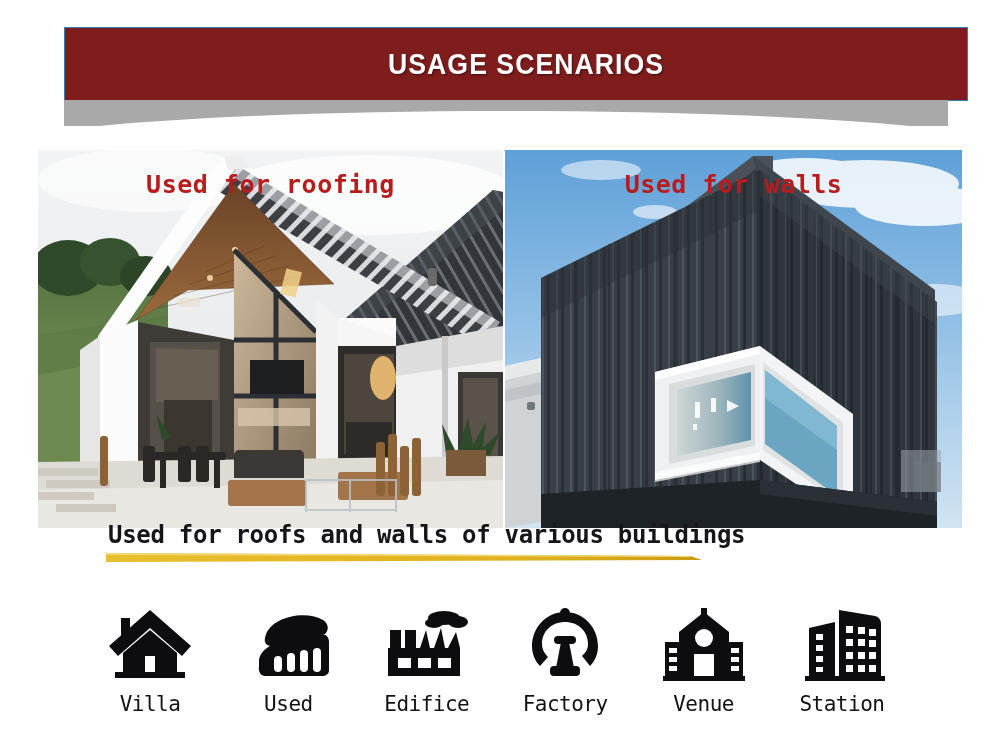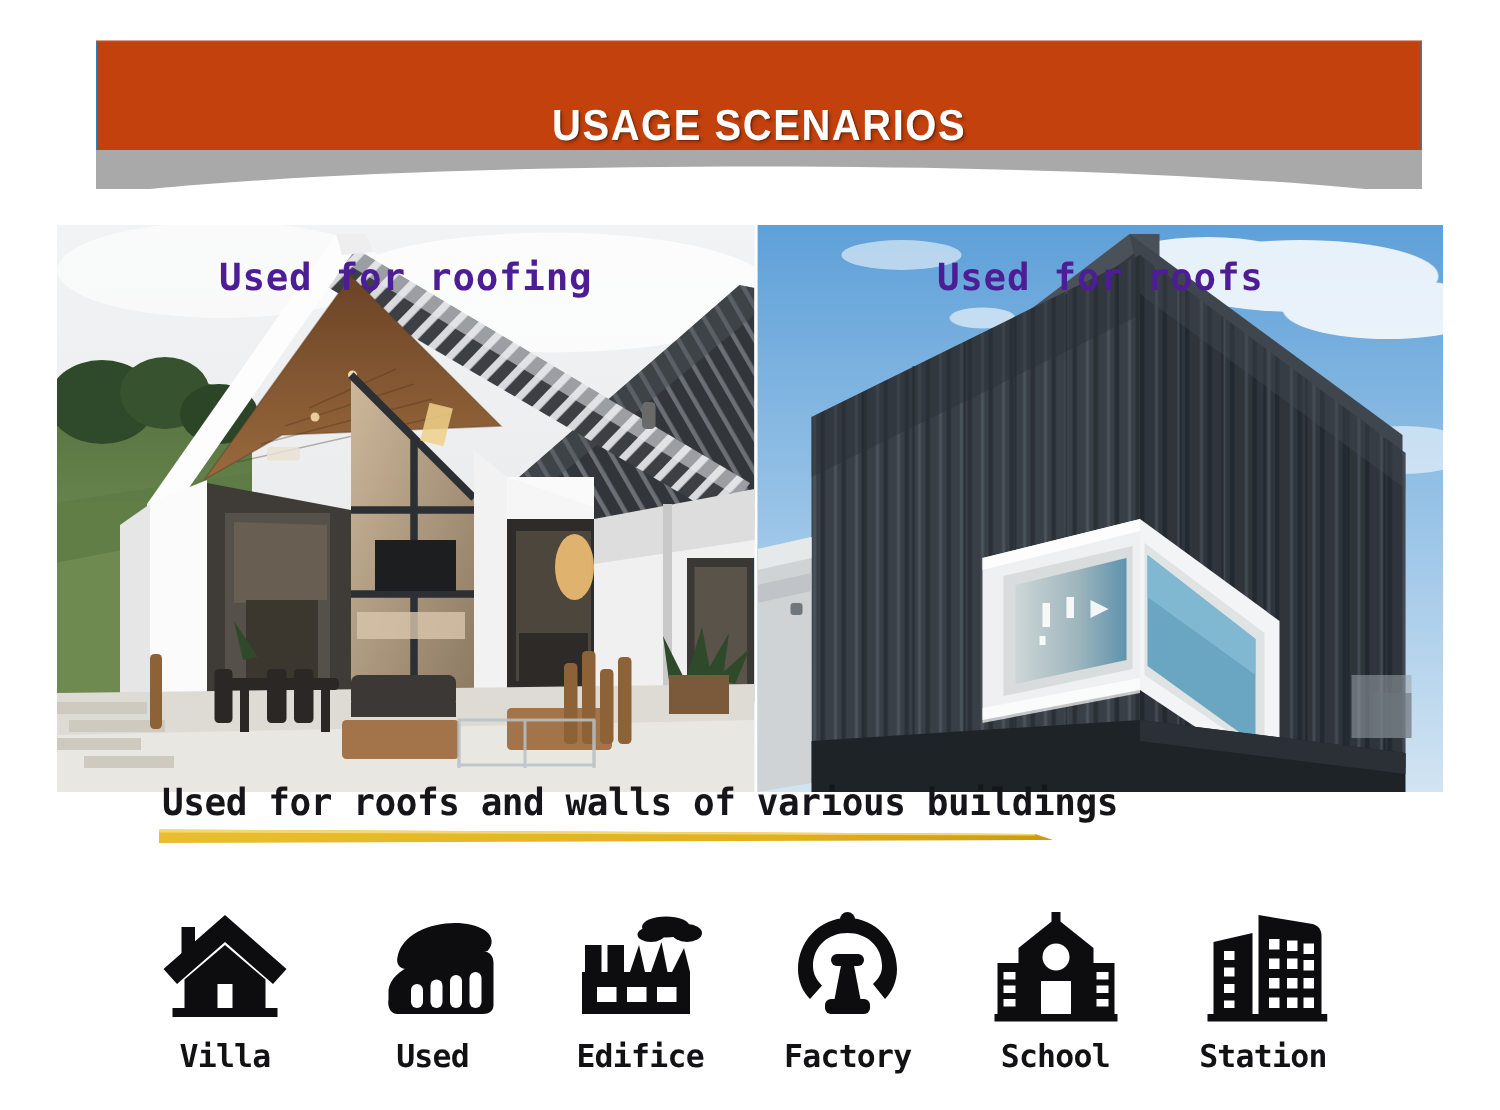--- a/index.html
+++ b/index.html
@@ -6,41 +6,42 @@
   body{
     width:1000px;height:740px;background:#ffffff;overflow:hidden;
     font-family:"Liberation Sans",sans-serif;position:relative;
   }
   .page{position:relative;width:1000px;height:740px;background:#fff;}
 
   
   .header-wrap{position:absolute;left:0;top:0;width:1000px;height:135px;}
   .header-bar{
     position:absolute;left:64px;top:27px;width:884px;height:74px;
-    background:#c2410c;display:flex;align-items:flex-end;justify-content:center;
+    background:#7f1d1d;display:flex;align-items:center;justify-content:center;
     box-shadow:0 0 0 1px #2f7cb8 inset;
+    padding-left:20px;
   }
   .header-title{
     color:#ffffff;font-family:"Liberation Sans",sans-serif;font-weight:bold;
     font-size:29px;letter-spacing:1.1px;
     transform:scaleX(.92);
     text-shadow:1px 1px 0 rgba(0,0,0,.28), 2px 2px 2px rgba(0,0,0,.18);
   }
   .header-shadow{position:absolute;left:64px;top:100px;width:884px;height:32px;}
 
   
   .photos{position:absolute;left:38px;top:150px;width:924px;height:378px;display:flex;gap:2px;}
   .photo{position:relative;overflow:hidden;}
   .photo-left{width:465px;height:378px;background:#eceef0;}
   .photo-right{width:457px;height:378px;background:#9ec6e8;}
   .photo svg{display:block;width:100%;height:100%;}
   .photo-label{
     position:absolute;left:0;right:0;text-align:center;
     font-family:"DejaVu Sans Mono",monospace;font-weight:bold;
-    font-size:25px;color:#4c1d95;letter-spacing:.5px;
+    font-size:25px;color:#b91c1c;letter-spacing:.5px;
   }
   .photo-left .photo-label{top:20px;}
   .photo-right .photo-label{top:20px;}
 
   
   .caption-block{position:absolute;left:108px;top:520px;width:700px;height:48px;}
   .caption-text{
     font-family:"DejaVu Sans Mono",monospace;font-weight:bold;font-size:25px;
     color:#16161a;letter-spacing:-0.3px;white-space:nowrap;
     transform:scaleX(.96);transform-origin:left center;
@@ -49,21 +50,21 @@
 
   
   .icon-row{
     position:absolute;left:90px;top:596px;width:812px;height:120px;
     display:flex;align-items:flex-end;justify-content:space-between;
   }
   .icon-item{width:120px;display:flex;flex-direction:column;align-items:center;}
   .icon-glyph{width:86px;height:74px;display:flex;align-items:flex-end;justify-content:center;}
   .icon-glyph svg{display:block;}
   .icon-label{
-    margin-top:10px;font-family:"DejaVu Sans Mono",monospace;font-weight:bold;
+    margin-top:10px;font-family:"DejaVu Sans Mono",monospace;font-weight:normal;
     font-size:21px;color:#121215;letter-spacing:-0.5px;
   }
 </style>
 </head>
 <body>
 
 <div class="page">
 
   <div class="header-wrap">
     <div class="header-bar">
@@ -323,21 +324,21 @@
         <path d="M0 216 L36 208 L36 372 L0 378 Z" fill="#cfd3d6"></path>
         <path d="M0 216 L36 208 L36 222 L0 230 Z" fill="#e6e9ea"></path>
         <rect x="22" y="252" width="8" height="8" rx="2" fill="#6f777d"></rect>
         <path d="M0 240 L36 232 L36 244 L0 252 Z" fill="#b9bec2" opacity=".7"></path>
 
         <path d="M36 344 L255 330 L432 352 L432 378 L36 378 Z" fill="#1e2328"></path>
         <path d="M255 330 L432 352 L432 366 L255 344 Z" fill="#2a3036"></path>
         <rect x="396" y="300" width="40" height="42" fill="#9aa2a8" opacity=".55"></rect>
         <rect x="410" y="312" width="26" height="30" fill="#6d767d" opacity=".6"></rect>
       </svg>
-      <div class="photo-label">Used for roofs</div>
+      <div class="photo-label">Used for walls</div>
     </div>
   </div>
 
   <div class="caption-block">
     <div class="caption-text">Used for roofs and walls of various buildings</div>
     <svg class="caption-underline" viewBox="0 0 600 14" preserveAspectRatio="none">
       <defs>
         <linearGradient id="gold" x1="0" y1="0" x2="1" y2="0">
           <stop offset="0" stop-color="#E9BE2E"></stop>
             <stop offset=".7" stop-color="#E0B11E"></stop>
@@ -428,21 +429,21 @@
             <rect x="8" y="40" width="8" height="5"></rect>
               <rect x="8" y="49" width="8" height="5"></rect>
             <rect x="8" y="58" width="8" height="5"></rect>
             <rect x="70" y="40" width="8" height="5"></rect>
               <rect x="70" y="49" width="8" height="5"></rect>
             <rect x="70" y="58" width="8" height="5"></rect>
           </g>
           <rect x="2" y="68" width="82" height="5"></rect>
         </svg>
       </div>
-      <div class="icon-label">School</div>
+      <div class="icon-label">Venue</div>
     </div>
 
     <div class="icon-item">
       <div class="icon-glyph">
         <svg viewBox="0 0 86 74" width="86" height="74" fill="#0d0d0f">
           <path d="M10 20 L36 14 L36 68 L10 68 Z"></path>
           <path d="M40 2 L76 8 C80 9 82 12 82 16 L82 68 L40 68 Z"></path>
           <g fill="#ffffff">
             <rect x="17" y="26" width="7" height="6"></rect>
               <rect x="17" y="37" width="7" height="6"></rect>

